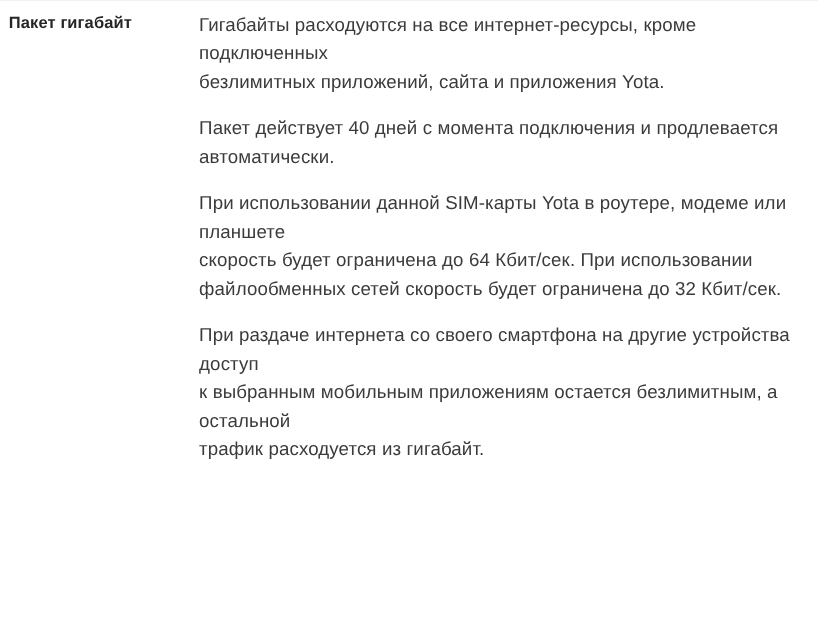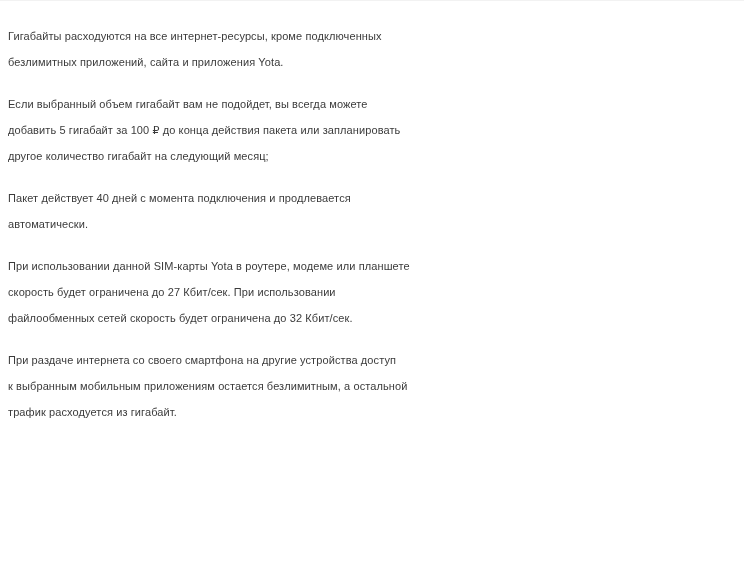--- a/index.html
+++ b/index.html
@@ -28,45 +28,43 @@
     line-height: 26px;
     font-weight: bold;
     color: #262626;
     letter-spacing: 0.1px;
   }
   .desc-col {
     flex: 1 1 auto;
     padding-right: 8px;
   }
   .desc-col p {
-    margin: 15px 0 16px 0;
-    font-size: 11px;
+    margin: 2px 0 16px 0;
+    font-size: 17px;
     line-height: 26px;
     color: #3b3b3b;
     white-space: pre-line;
     letter-spacing: 0.1px;
   }
   .desc-col p.muted {
     color: #a6a6a6;
   }
 </style>
 </head>
 <body>
 
 <div class="page">
   <div class="spec-row">
+    <div class="term-col">Пакет гигабайт</div>
     <div class="desc-col">
       <p>Гигабайты расходуются на все интернет-ресурсы, кроме подключенных
 безлимитных приложений, сайта и приложения Yota.</p>
-      <p>Если выбранный объем гигабайт вам не подойдет, вы всегда можете
-добавить 5 гигабайт за 100 ₽ до конца действия пакета или запланировать
-другое количество гигабайт на следующий месяц;</p>
       <p>Пакет действует 40 дней с момента подключения и продлевается
 автоматически.</p>
       <p>При использовании данной SIM-карты Yota в роутере, модеме или планшете
-скорость будет ограничена до 27 Кбит/сек. При использовании
+скорость будет ограничена до 64 Кбит/сек. При использовании
 файлообменных сетей скорость будет ограничена до 32 Кбит/сек.</p>
       <p>При раздаче интернета со своего смартфона на другие устройства доступ
 к выбранным мобильным приложениям остается безлимитным, а остальной
 трафик расходуется из гигабайт.</p>
     </div>
   </div>
 </div>
 
 </body></html>

